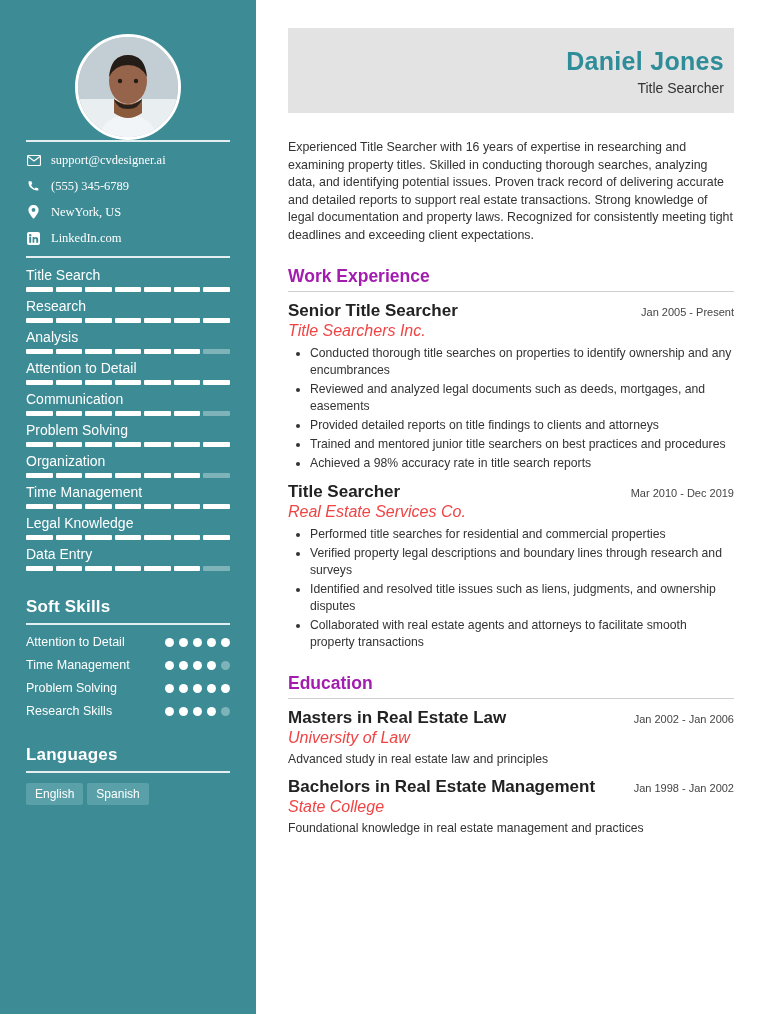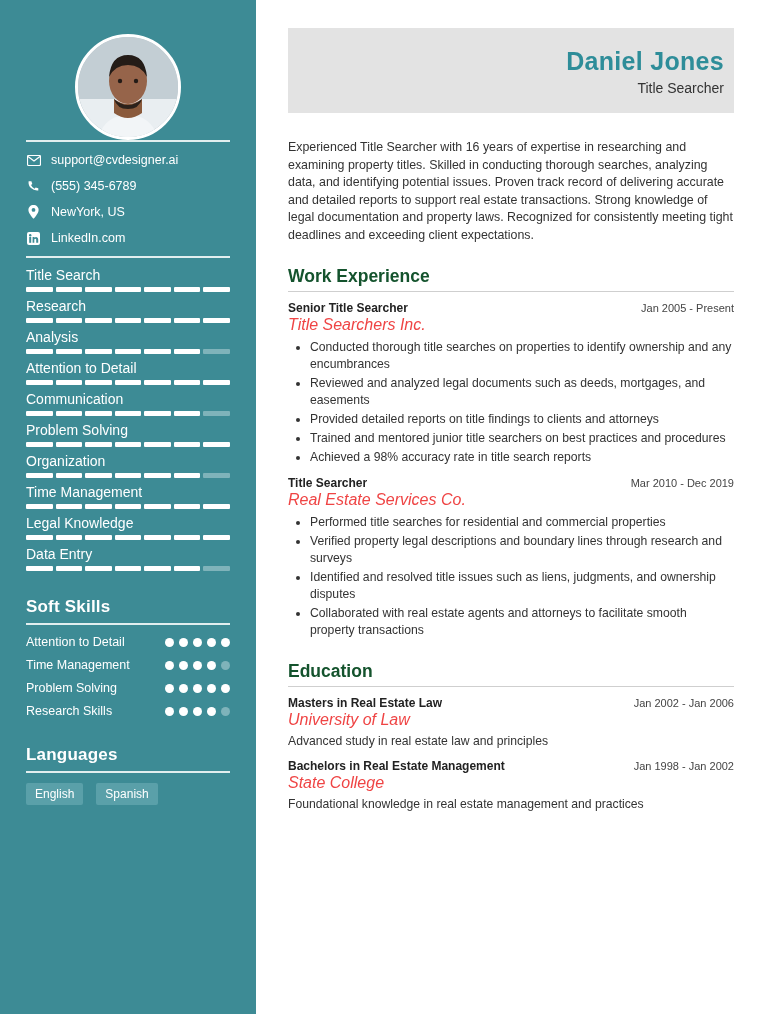--- a/index.html
+++ b/index.html
@@ -27,21 +27,21 @@
     background: #b9c6cc;
   }
   .avatar svg { display: block; width: 100%; height: 100%; }
 
   .side-heading {
     font-size: 17px; font-weight: bold; letter-spacing: .2px;
     margin-top: 26px; margin-bottom: 6px;
   }
   .side-rule { height: 2px; background: #ffffff; opacity: .85; margin-bottom: 10px; }
 
-  .contact-list { margin-top: 2px; }
+  .contact-list { margin-top: 2px; font-family: Liberation Serif, serif; }
   .contact-row {
     display: flex; align-items: center; gap: 10px;
     font-size: 12.5px; line-height: 16px; margin-bottom: 10px;
   }
   .contact-row .ci { width: 15px; display: flex; justify-content: center; flex: 0 0 15px; }
   .contact-row .ci svg { display: block; }
 
   .skill { margin-bottom: 7px; }
   .skill-name { font-size: 14px; margin-bottom: 4px; line-height: 15px; }
   .bar { display: flex; gap: 3px; }
@@ -50,21 +50,21 @@
 
   .softskill-row {
     display: flex; align-items: center; justify-content: space-between;
     margin-bottom: 8px; gap: 8px;
   }
   .softskill-name { font-size: 12.5px; line-height: 15px; max-width: 120px; }
   .dots { display: flex; gap: 5px; flex: 0 0 auto; }
   .dot { width: 9px; height: 9px; border-radius: 50%; background: #ffffff; }
   .dot.off { background: #7fb3ba; }
 
-  .langs { display: flex; gap: 13px; margin-top: 6px; }
+  .langs { display: flex; gap: 4px; margin-top: 6px; }
   .lang {
     background: #5aa0a9; color: #ffffff; font-size: 12px;
     padding: 4px 9px; border-radius: 2px; line-height: 14px;
   }
 
   
   .main { flex: 1; padding: 28px 34px 0 32px; position: relative; }
   .name-band {
     background: #e3e3e3; text-align: right;
     padding: 18px 10px 16px 10px;
@@ -73,27 +73,27 @@
     color: #2e8d99; font-size: 25px; font-weight: bold; letter-spacing: .3px;
     line-height: 30px;
   }
   .job-title { color: #333333; font-size: 14px; margin-top: 3px; line-height: 18px; }
 
   .summary {
     margin-top: 26px; font-size: 12.4px; line-height: 17.5px; color: #333333;
   }
 
   .sec-title {
-    color: #14532d; font-size: 17.5px; font-weight: bold;
+    color: #a21caf; font-size: 17.5px; font-weight: bold;
     margin-top: 22px; margin-bottom: 4px;
   }
   .sec-rule { height: 1px; background: #cfcfcf; margin-bottom: 9px; }
 
   .item-head { display: flex; justify-content: space-between; align-items: baseline; }
-  .item-title { font-size: 12px; font-weight: bold; color: #222222; }
+  .item-title { font-size: 17px; font-weight: bold; color: #222222; }
   .item-date { font-size: 11px; color: #444444; white-space: nowrap; padding-left: 10px; }
   .item-sub { font-size: 16px; color: #ef4444; margin-top: 2px; line-height: 16px; font-style: italic; }
   .item-desc { font-size: 12.2px; color: #333333; margin-top: 5px; line-height: 17px; }
 
   ul.bullets { margin: 6px 0 0 0; padding-left: 22px; }
   ul.bullets li {
     font-size: 12.2px; line-height: 17px; color: #333333; margin-bottom: 2px;
   }
   .exp-block { margin-bottom: 10px; }
   .edu-block { margin-bottom: 9px; }

